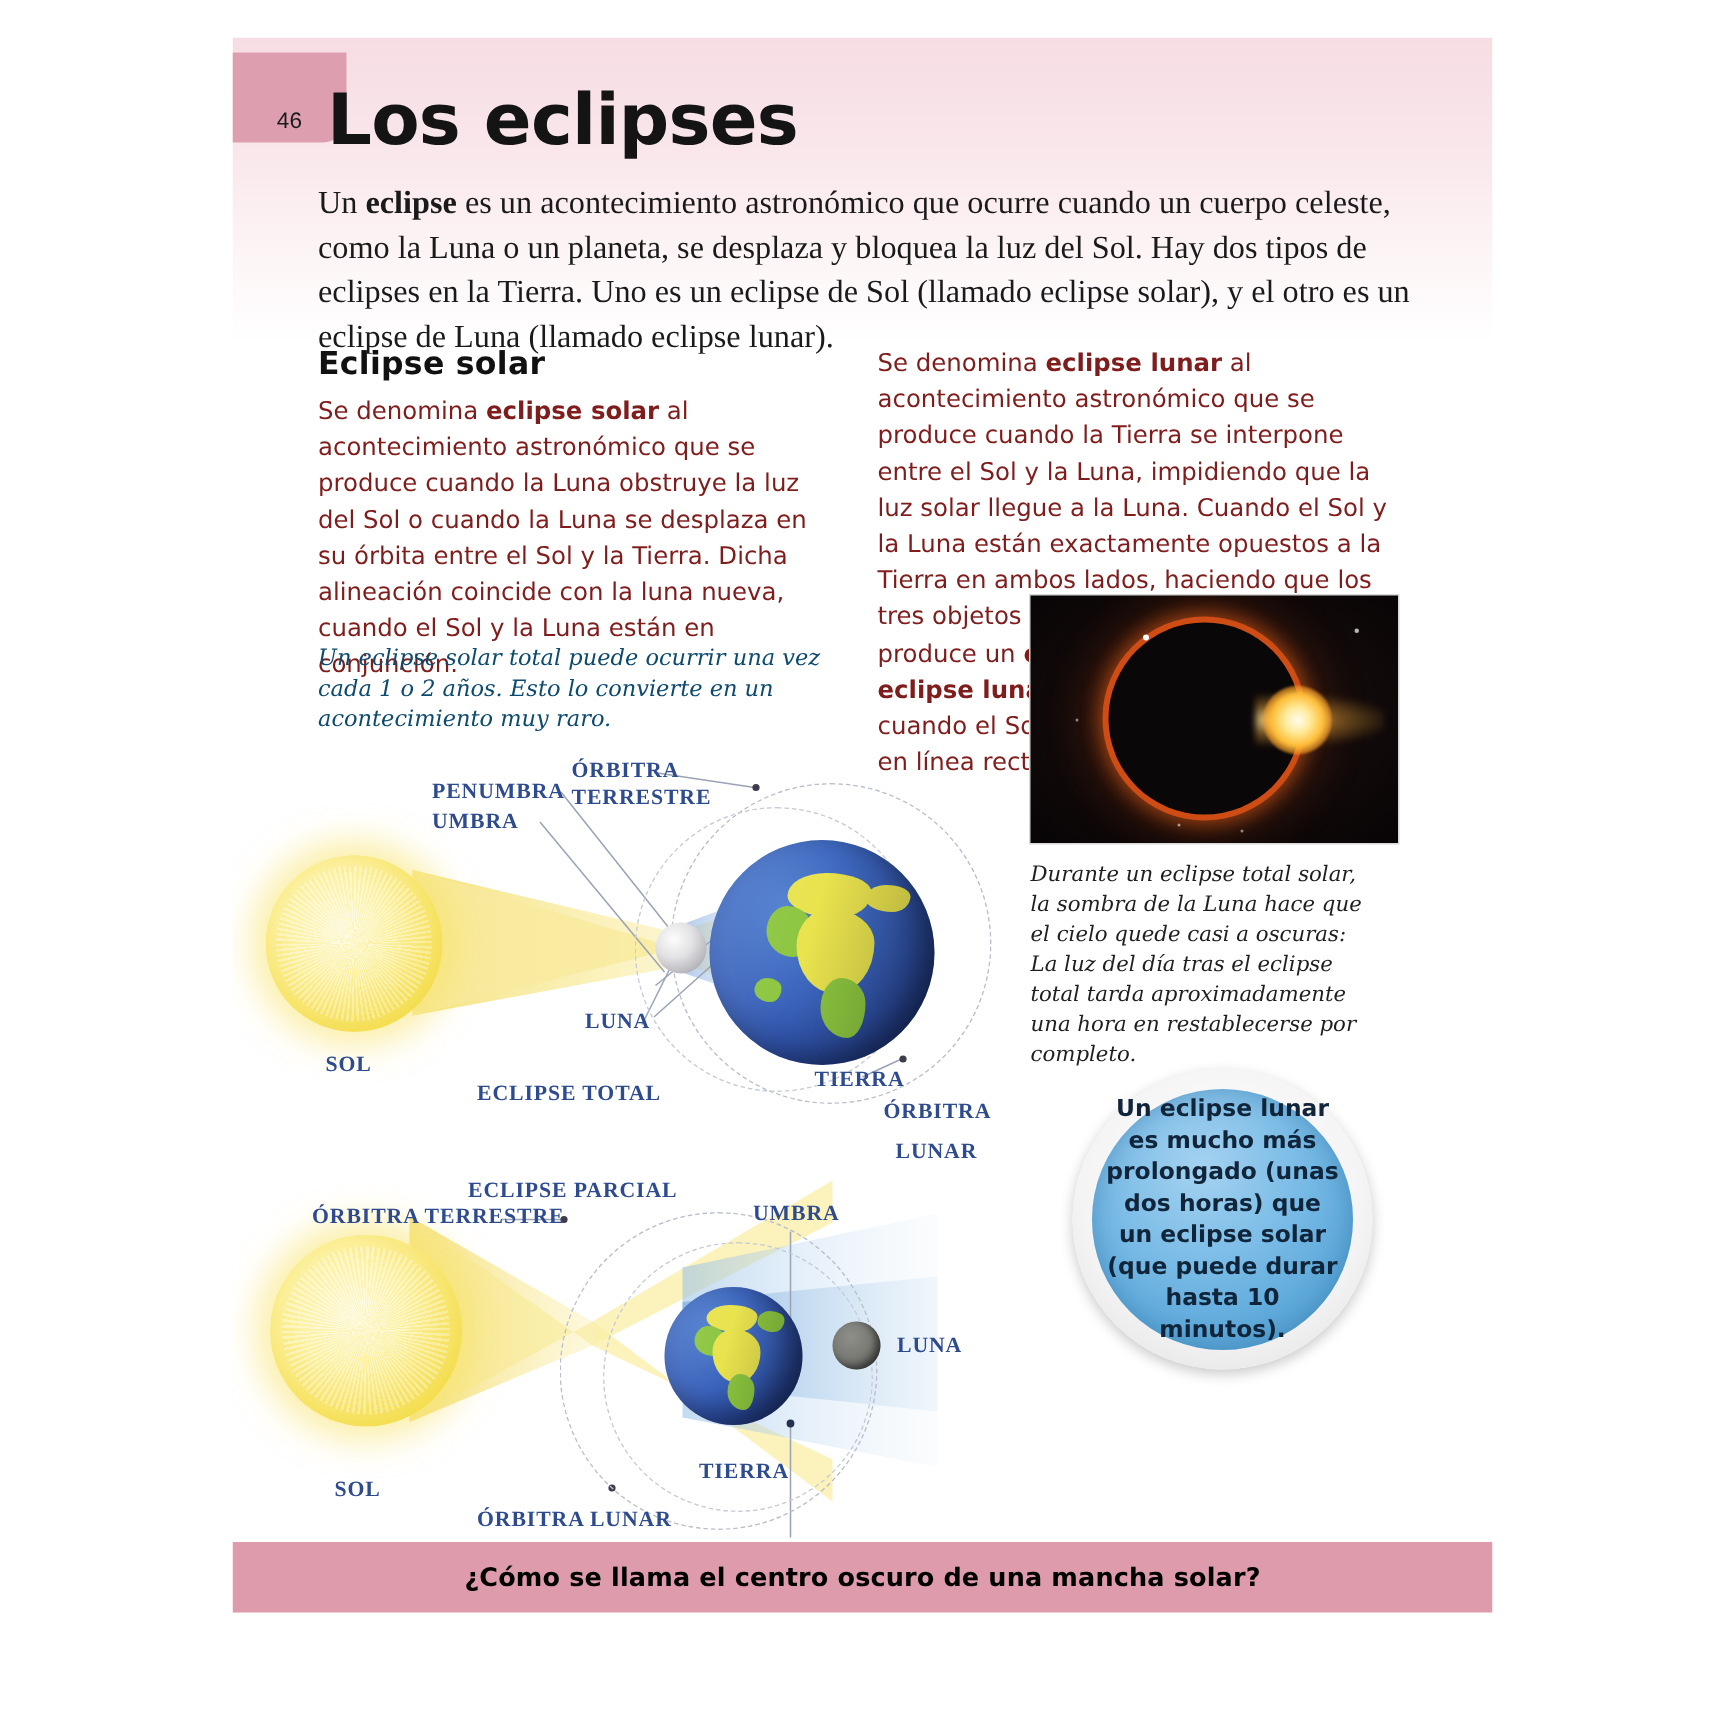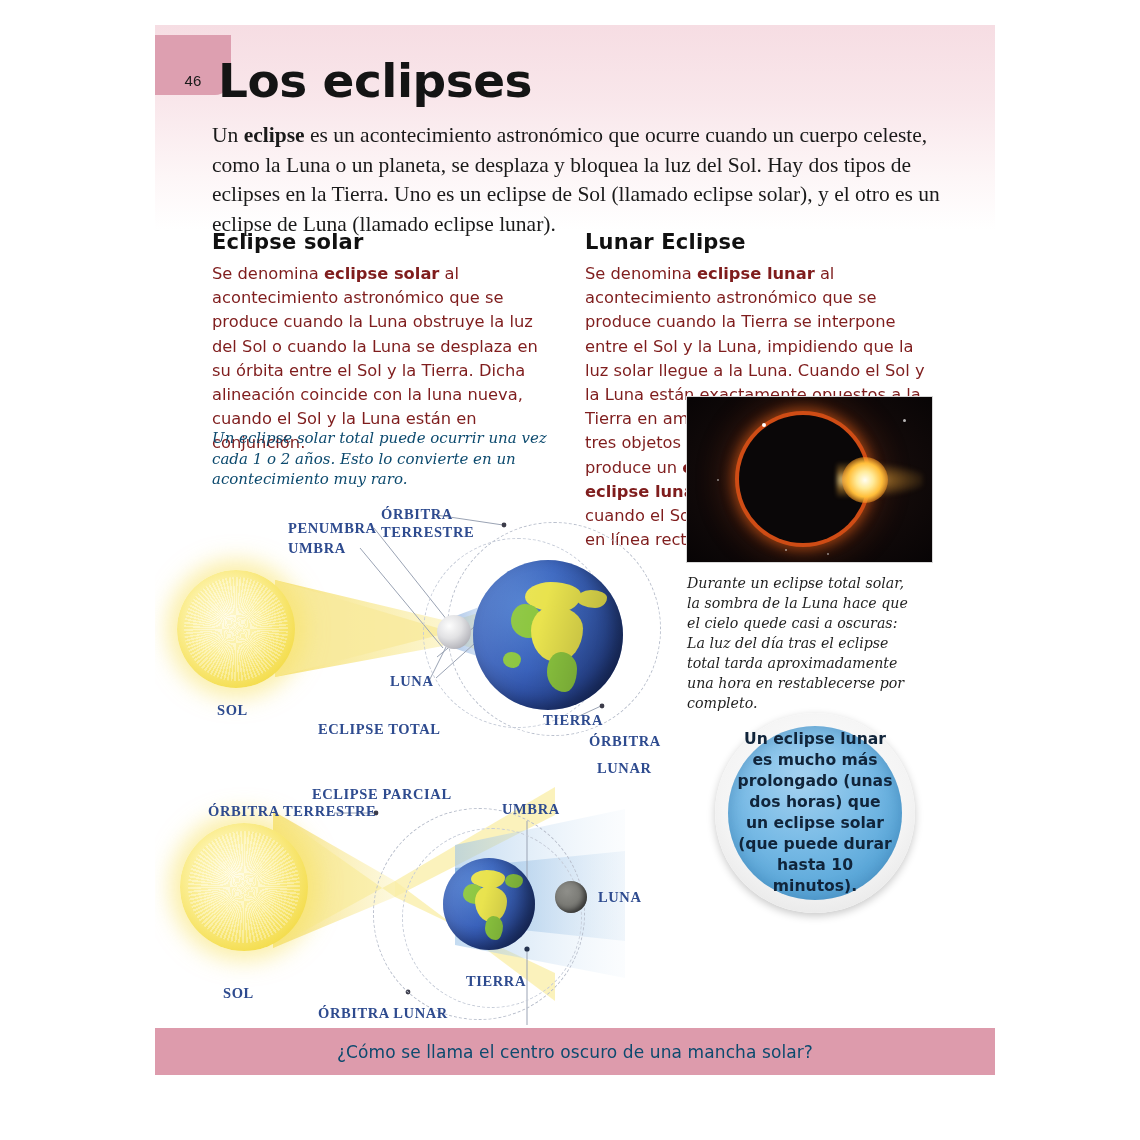--- a/index.html
+++ b/index.html
@@ -163,41 +163,40 @@
   }
 
   
   .footer{
     position:absolute;left:0;top:1003px;width:840px;height:47px;
     background:#dd9bac;
     display:flex;align-items:center;justify-content:center;
   }
   .footer span{
     font-family:"DejaVu Sans",sans-serif;
-    font-weight:400;font-size:17px;color:#0c4a6e;letter-spacing:.1px;
+    font-weight:700;font-size:17px;color:#000000;letter-spacing:.1px;
   }
 </style>
 </head>
 <body>
 
 <div class="page">
 
   <div class="header-band"></div>
   <div class="page-badge">46</div>
   <div class="page-title">Los eclipses</div>
   <div class="intro">Un <b>eclipse</b> es un acontecimiento astronómico que ocurre cuando un cuerpo celeste, como la Luna o un planeta, se desplaza y bloquea la luz del Sol. Hay dos tipos de eclipses en la Tierra. Uno es un eclipse de Sol (llamado eclipse solar), y el otro es un eclipse de Luna (llamado eclipse lunar).</div>
 
   <div class="col col-left">
     <h2>Eclipse solar</h2>
     <p>Se denomina <b>eclipse solar</b> al acontecimiento astronómico que se produce cuando la Luna obstruye la luz del Sol o cuando la Luna se desplaza en su órbita entre el Sol y la Tierra. Dicha alineación coincide con la luna nueva, cuando el Sol y la Luna están en conjunción.</p>
   </div>
   <div class="note">Un eclipse solar total puede ocurrir una vez cada 1 o 2 años. Esto lo convierte en un acontecimiento muy raro.</div>
 
   <div class="col col-right">
-    <h2>Lunar Eclipse</h2>
     <p>Se denomina <b>eclipse lunar</b> al acontecimiento astronómico que se produce cuando la Tierra se interpone entre el Sol y la Luna, impidiendo que la luz solar llegue a la Luna. Cuando el Sol y la Luna están exactamente opuestos a la Tierra en ambos lados, haciendo que los tres objetos estén en línea recta, se produce un <b>eclipse lunar total</b>. Un <b>eclipse lunar parcial</b> se produce cuando el Sol, la Tierra y la Luna no están en línea recta.</p>
   </div>
 
   <div class="diagram" style="left:0px;top:455px;width:520px;height:300px;">
 
     <svg width="520" height="300" style="position:absolute;left:0;top:0;">
       <defs>
         <linearGradient id="ray1" x1="0" y1="0" x2="1" y2="0">
           <stop offset="0%" stop-color="#f6e27a" stop-opacity="0.95"></stop>
           <stop offset="100%" stop-color="#fbf2bd" stop-opacity="0.75"></stop>

